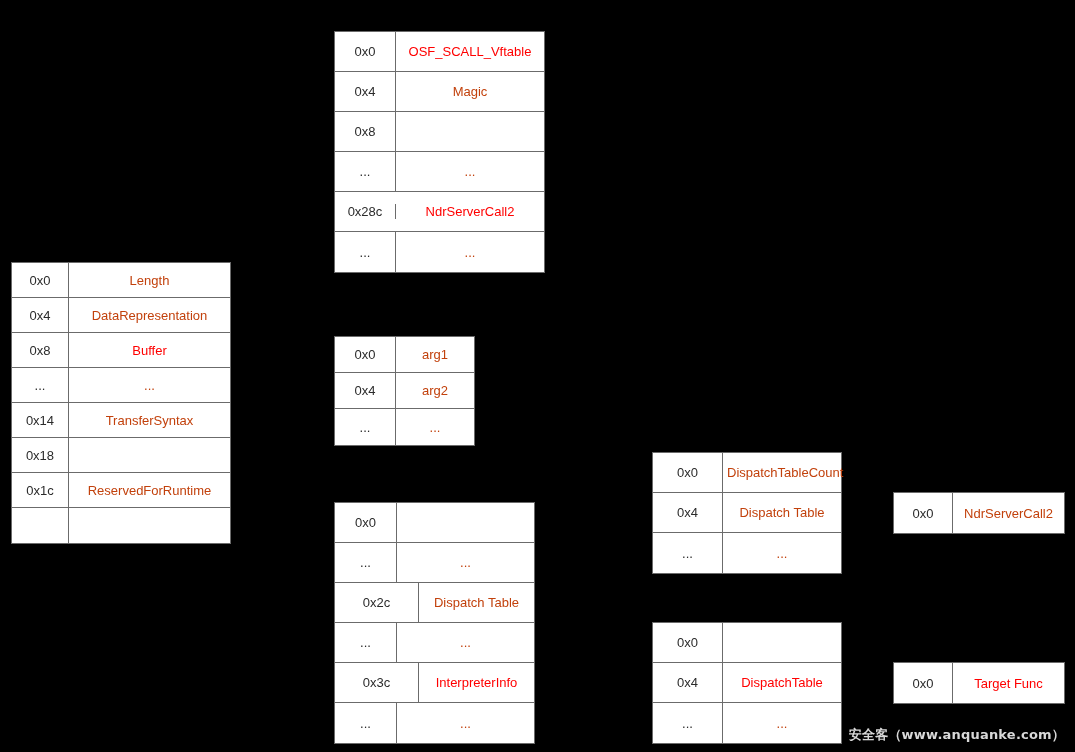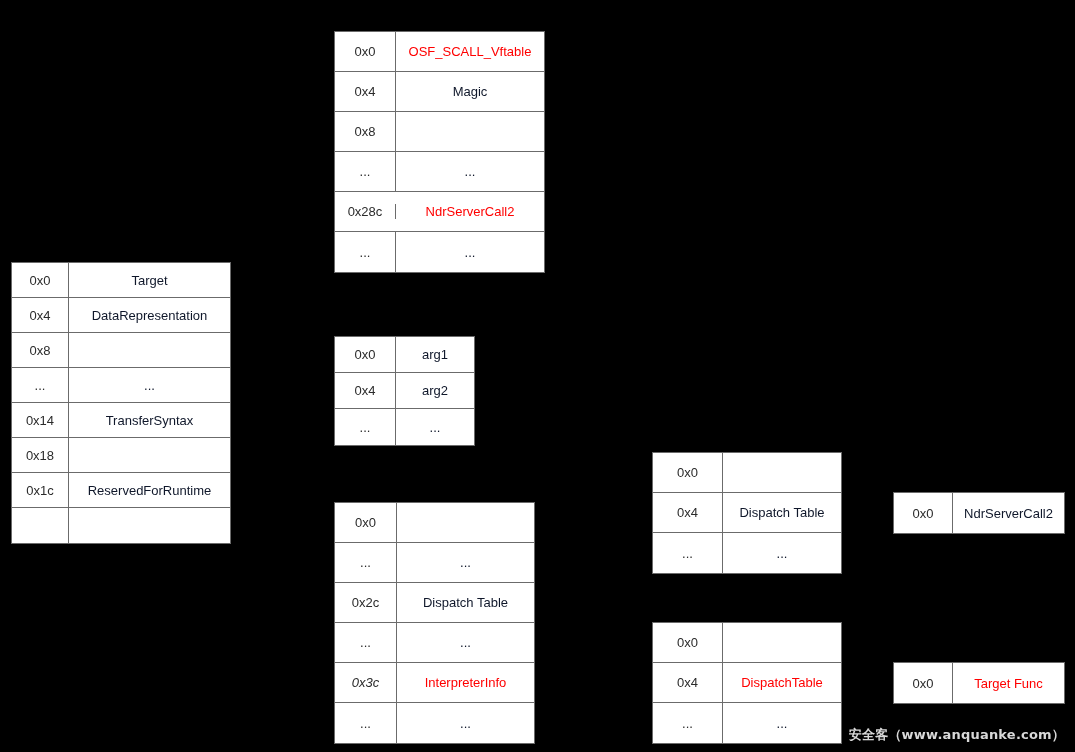--- a/index.html
+++ b/index.html
@@ -37,21 +37,21 @@
     border-right: 1px solid #6b6b6b;
     color: #2b2b2b;
     font-size: 13px;
     flex: none;
   }
   .cell-value {
     box-sizing: border-box;
     display: flex;
     align-items: center;
     justify-content: center;
-    color: #0f172a;
+    color: #c2410c;
     font-size: 13px;
     flex: 1 1 auto;
     text-align: center;
     padding: 0 4px;
     white-space: nowrap;
   }
   .cell-value.red, .cell-offset.red {
     color: #ff0000;
   }
   .watermark {
@@ -66,28 +66,29 @@
     white-space: nowrap;
   }
 </style>
 </head>
 <body>
 
 <div id="diagram-root">
     <div class="struct-table" style="left: 11px; top: 262px; width: 220px;">
       <div class="row" style="height: 35px;">
         <div class="cell-offset" style="width: 57px;">0x0</div>
-        <div class="cell-value">Target</div>
+        <div class="cell-value">Length</div>
       </div>
       <div class="row" style="height: 35px;">
         <div class="cell-offset" style="width: 57px;">0x4</div>
         <div class="cell-value">DataRepresentation</div>
       </div>
       <div class="row" style="height: 35px;">
         <div class="cell-offset" style="width: 57px;">0x8</div>
+        <div class="cell-value red">Buffer</div>
       </div>
       <div class="row" style="height: 35px;">
         <div class="cell-offset" style="width: 57px;">...</div>
         <div class="cell-value">...</div>
       </div>
       <div class="row" style="height: 35px;">
         <div class="cell-offset" style="width: 57px;">0x14</div>
         <div class="cell-value">TransferSyntax</div>
       </div>
       <div class="row" style="height: 35px;">
@@ -143,39 +144,40 @@
     </div>
     <div class="struct-table" style="left: 334px; top: 502px; width: 201px;">
       <div class="row" style="height: 40px;">
         <div class="cell-offset" style="width: 62px;">0x0</div>
       </div>
       <div class="row" style="height: 40px;">
         <div class="cell-offset" style="width: 62px;">...</div>
         <div class="cell-value">...</div>
       </div>
       <div class="row" style="height: 40px;">
-        <div class="cell-offset" style="width: 62px;">0x2c</div>
+        <div class="cell-offset" style="width: 84px;">0x2c</div>
         <div class="cell-value">Dispatch Table</div>
       </div>
       <div class="row" style="height: 40px;">
         <div class="cell-offset" style="width: 62px;">...</div>
         <div class="cell-value">...</div>
       </div>
       <div class="row" style="height: 40px;">
-        <div class="cell-offset" style="width: 62px; font-style: italic;">0x3c</div>
+        <div class="cell-offset" style="width: 84px;">0x3c</div>
         <div class="cell-value red">InterpreterInfo</div>
       </div>
       <div class="row" style="height: 40px;">
         <div class="cell-offset" style="width: 62px;">...</div>
         <div class="cell-value">...</div>
       </div>
     </div>
     <div class="struct-table" style="left: 652px; top: 452px; width: 190px;">
       <div class="row" style="height: 40px;">
         <div class="cell-offset" style="width: 70px;">0x0</div>
+        <div class="cell-value">DispatchTableCount</div>
       </div>
       <div class="row" style="height: 40px;">
         <div class="cell-offset" style="width: 70px;">0x4</div>
         <div class="cell-value">Dispatch Table</div>
       </div>
       <div class="row" style="height: 40px;">
         <div class="cell-offset" style="width: 70px;">...</div>
         <div class="cell-value">...</div>
       </div>
     </div>

